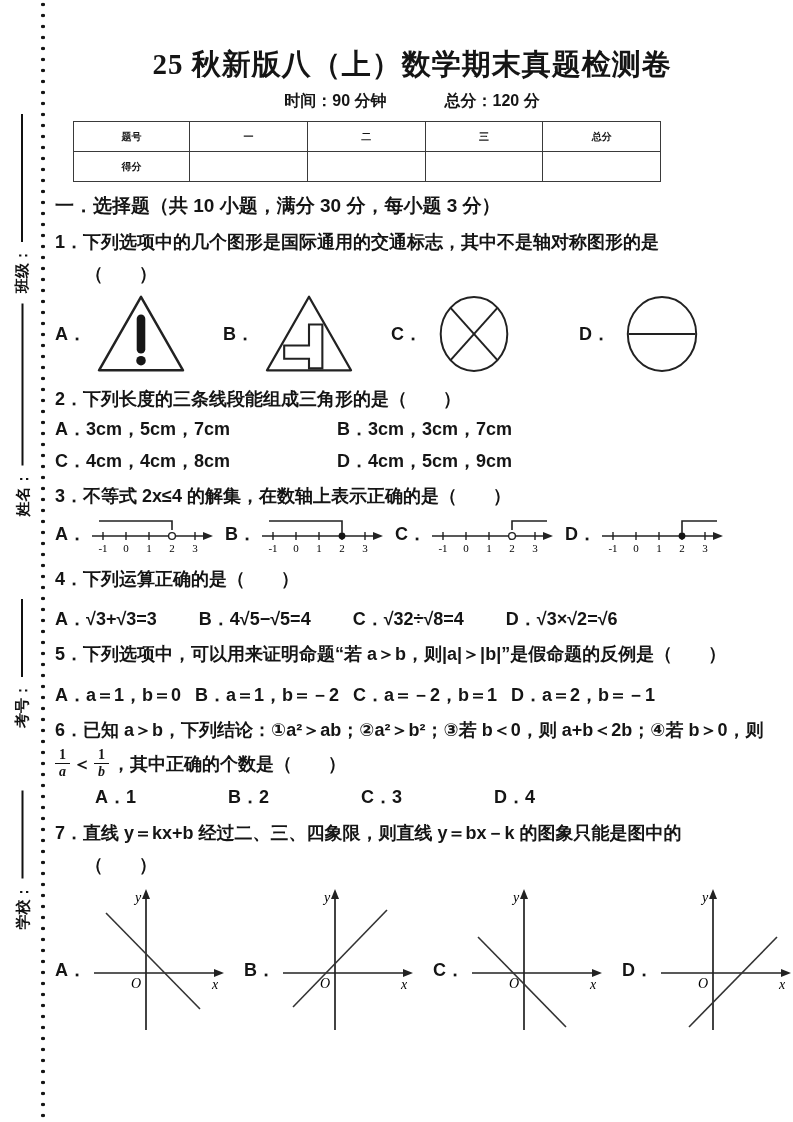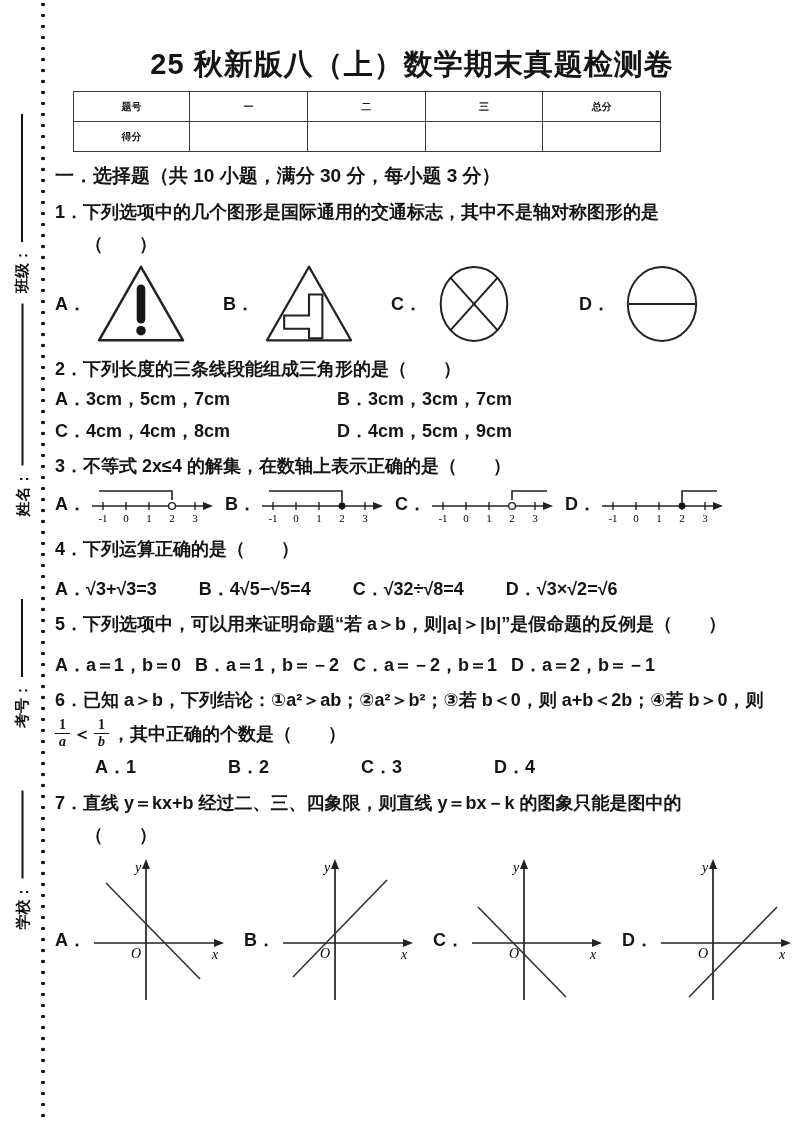--- a/index.html
+++ b/index.html
@@ -16,21 +16,21 @@
   #sl-class{width:190px;left:-73px;top:187px;}
   #sl-class .blank-line{width:128px;}
   #sl-name{width:225px;left:-90px;top:393px;}
   #sl-name .blank-line{width:162px;}
   #sl-examno{width:130px;left:-43px;top:652px;}
   #sl-examno .blank-line{width:78px;}
   #sl-school{width:145px;left:-50px;top:846px;}
   #sl-school .blank-line{width:88px;}
 
   .content{position:absolute;left:55px;top:46px;width:714px;}
-  .exam-title{font-size:29px;font-weight:800;text-align:center;letter-spacing:1px;line-height:1.25;}
+  .exam-title{font-size:29px;font-weight:800;text-align:center;letter-spacing:1px;line-height:1.25;font-family:Liberation Serif, serif;}
   .meta-row{display:flex;justify-content:center;gap:58px;font-size:16px;font-weight:600;margin-top:9px;}
   table.score-table{border-collapse:collapse;table-layout:fixed;width:588px;margin:9px 0 0 18px;}
   table.score-table td{border:1.6px solid #3a3a3a;height:29px;text-align:center;
     font-size:10px;font-weight:700;padding:0;}
   table.score-table col.c0{width:116px;}
   .section-heading{font-size:19px;font-weight:800;margin-top:11px;}
   .q-text{font-size:18px;font-weight:600;margin-top:11px;line-height:1.35;}
   .q-cont{font-size:18px;font-weight:600;margin:7px 0 0 30px;}
   .sign-row{display:flex;align-items:center;margin-top:6px;gap:0;}
   .sign-item{display:flex;align-items:center;margin-right:34px;}
@@ -71,20 +71,24 @@
     <span class="blank-line"></span>
   </div>
   <div class="side-label" id="sl-school">
     <span>学校：</span>
     <span class="blank-line"></span>
   </div>
 
   <div class="content">
     <div class="exam-title">25 秋新版八（上）数学期末真题检测卷</div>
 
+    <div class="meta-row">
+      <span>时间：90 分钟</span>
+      <span>总分：120 分</span>
+    </div>
 
     <table class="score-table">
       <colgroup>
           <col class="c0">
           <col>
           <col>
           <col>
           <col>
         </colgroup>
       <tbody>

